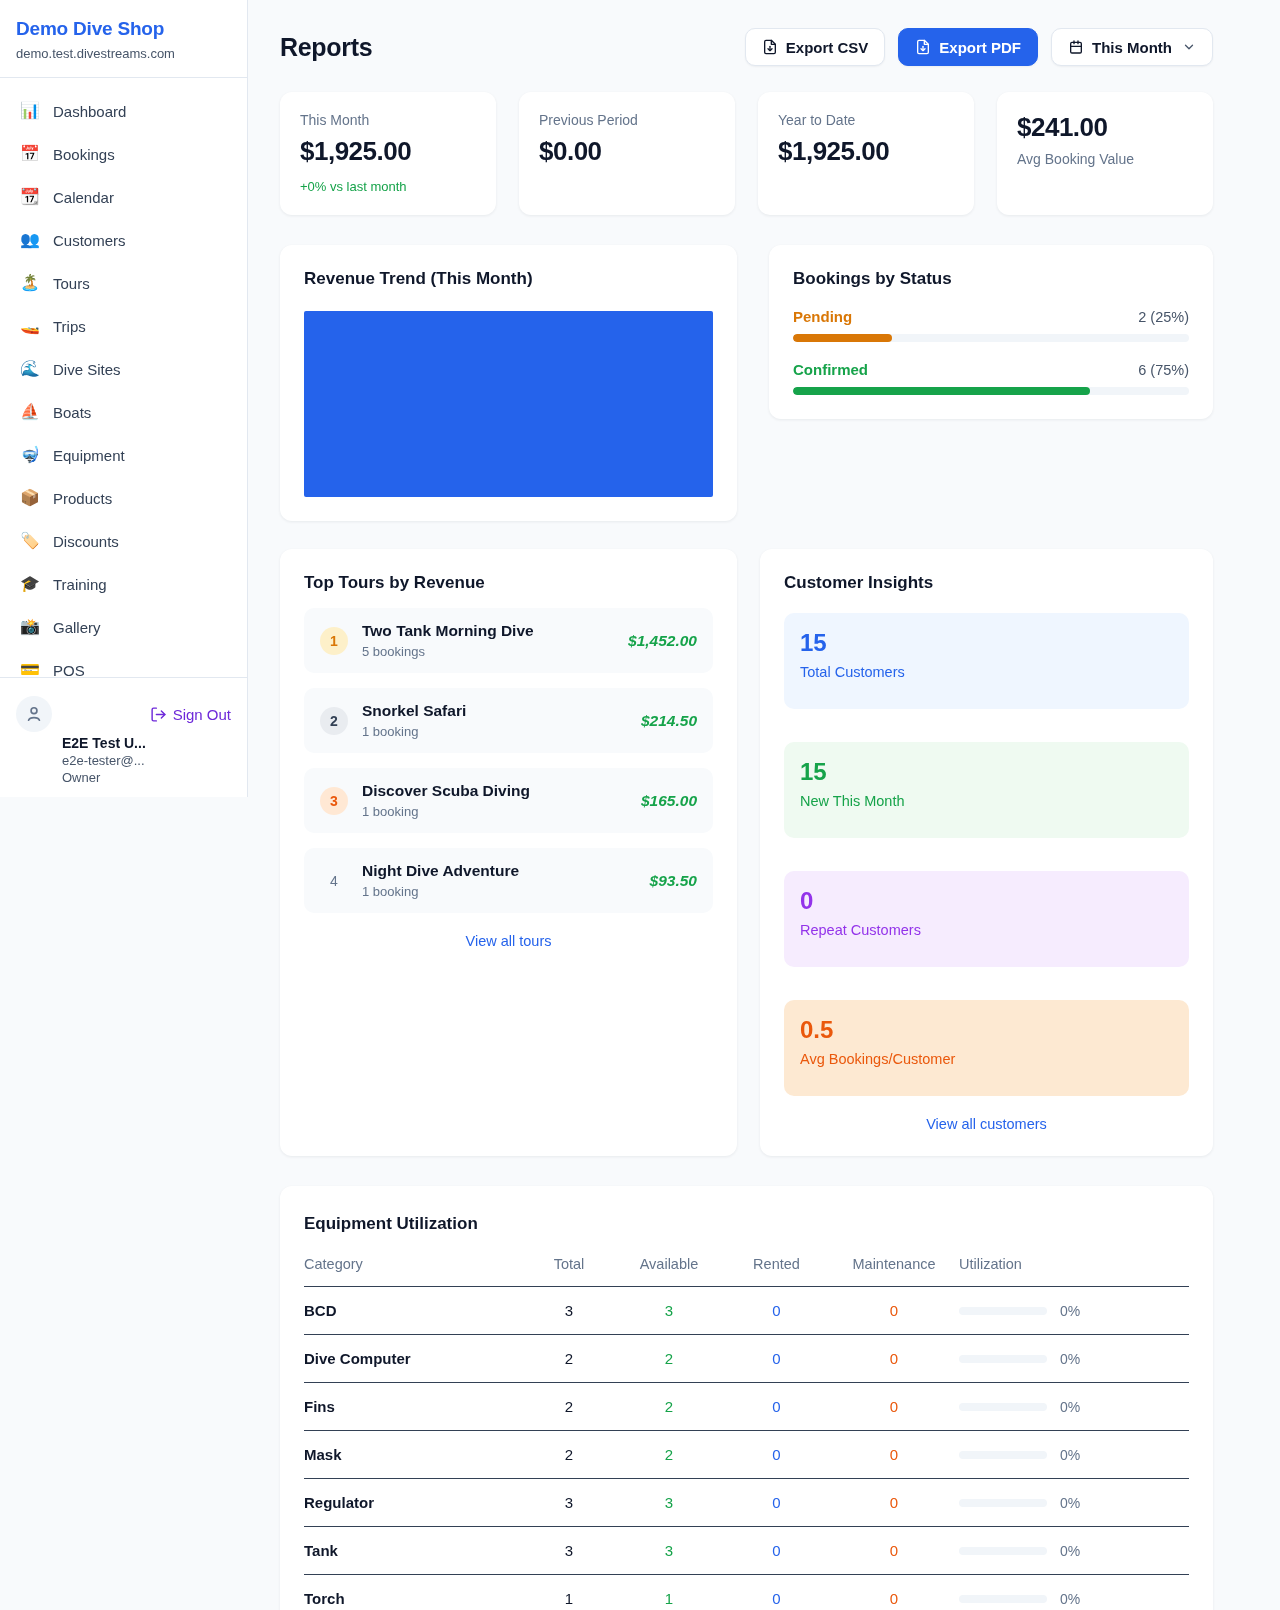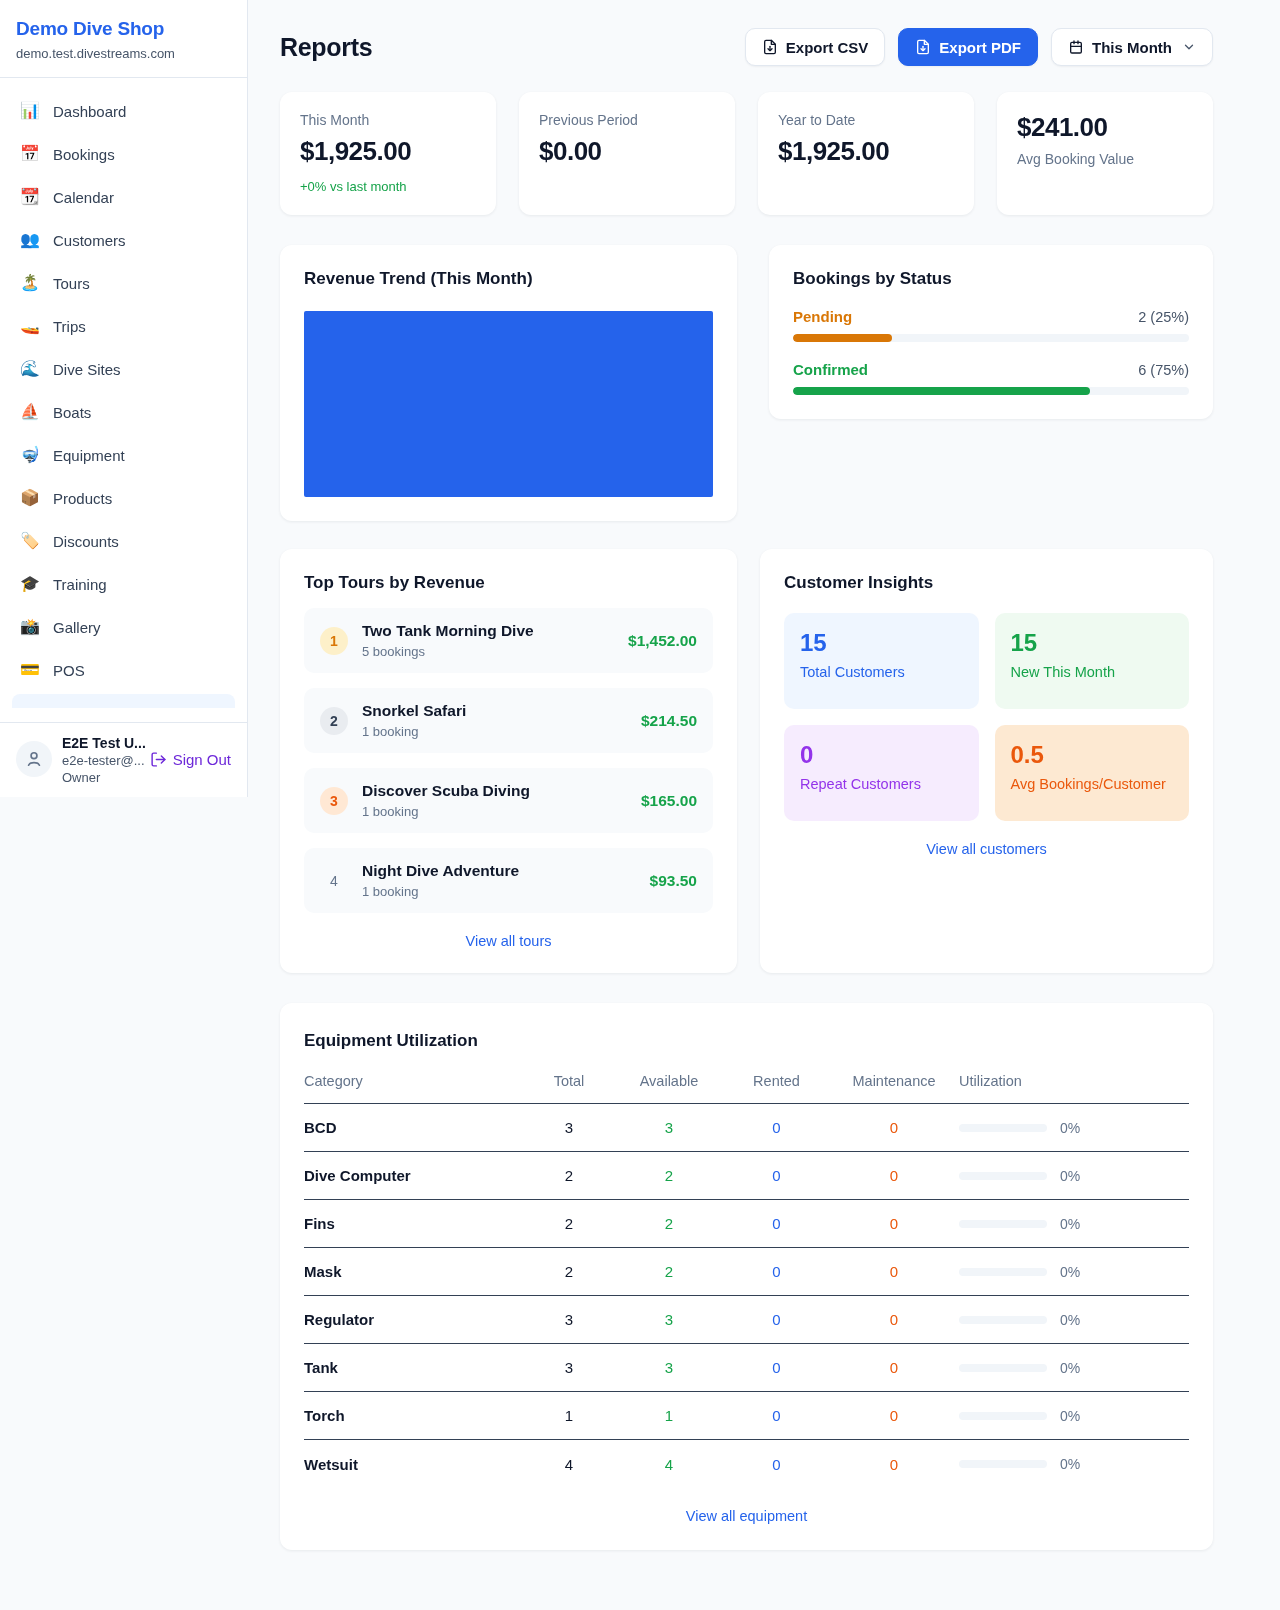--- a/index.html
+++ b/index.html
@@ -34,21 +34,21 @@
   }
   .sidebar-footer {
     border-top:1px solid #e2e8f0; padding:12px 16px;
     display:flex; align-items:flex-start; gap:10px;
   }
   .avatar {
     width:36px; height:36px; border-radius:50%; background:#f1f5f9;
     display:flex; align-items:center; justify-content:center; color:#64748b; flex:none;
     margin-top:6px;
   }
-  .user-meta { flex:1; min-width:0; }
+  .user-meta { flex:1; min-width:0;margin-top:45px; }
   .user-name { font-size:14px; font-weight:bold; color:#0f172a; white-space:nowrap; }
   .user-email, .user-role { font-size:13px; color:#475569; margin-top:2px; white-space:nowrap; }
   .signout {
     display:flex; align-items:center; gap:6px; color:#6d28d9; font-size:15px;
     margin-top:16px; cursor:pointer; flex:none;
   }
 
   
   .main { position:absolute; left:280px; top:0; width:933px; }
   .main-header { margin-top:28px; display:flex; align-items:center; justify-content:space-between; }
@@ -105,24 +105,24 @@
     display:flex; align-items:center; justify-content:center;
     font-size:14px; font-weight:600;
   }
   .rank-1 { background:#fdf0c9; color:#d97706; }
   .rank-2 { background:#e9ecf0; color:#334155; }
   .rank-3 { background:#ffe8d4; color:#ea580c; }
   .rank-4 { background:transparent; color:#64748b; font-weight:400; }
   .tour-info { flex:1; min-width:0; }
   .tour-name { font-size:15.5px; font-weight:600; color:#0f172a; }
   .tour-bookings { font-size:13px; color:#64748b; margin-top:4px; }
-  .tour-revenue { font-size:15.5px; font-weight:bold; color:#16a34a; }
+  .tour-revenue { font-size:15.5px; font-weight:bold; color:#16a34a;font-style:italic; }
   .link-center { display:block; text-align:center; color:#2563eb; font-size:14.5px; margin-top:20px; cursor:pointer; text-decoration:none; }
 
-  .insights-grid { display:grid; grid-template-columns:1fr 1fr; gap:16px; margin-top:20px; }
+  .insights-grid { display:grid; grid-template-columns:1fr; gap:33px; margin-top:20px; }
   .tile { border-radius:10px; padding:16px; height:96px; }
   .tile-value { font-size:24px; font-weight:bold; }
   .tile-label { font-size:14.5px; margin-top:7px; }
   .tile-blue   { background:#eff6ff; } .tile-blue   .tile-value,.tile-blue   .tile-label { color:#2563eb; }
   .tile-green  { background:#effaf1; } .tile-green  .tile-value,.tile-green  .tile-label { color:#16a34a; }
   .tile-purple { background:#f6ecfe; } .tile-purple .tile-value,.tile-purple .tile-label { color:#9333ea; }
   .tile-orange { background:#fde9d2; } .tile-orange .tile-value,.tile-orange .tile-label { color:#ea580c; }
 
   
   .equipment-card { margin-top:30px; padding:28px 24px 26px; }

